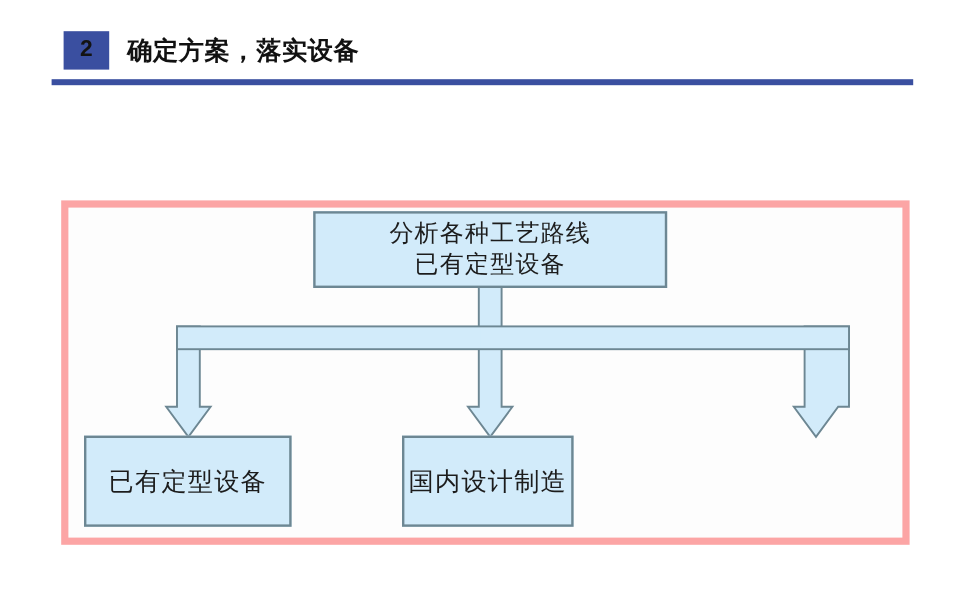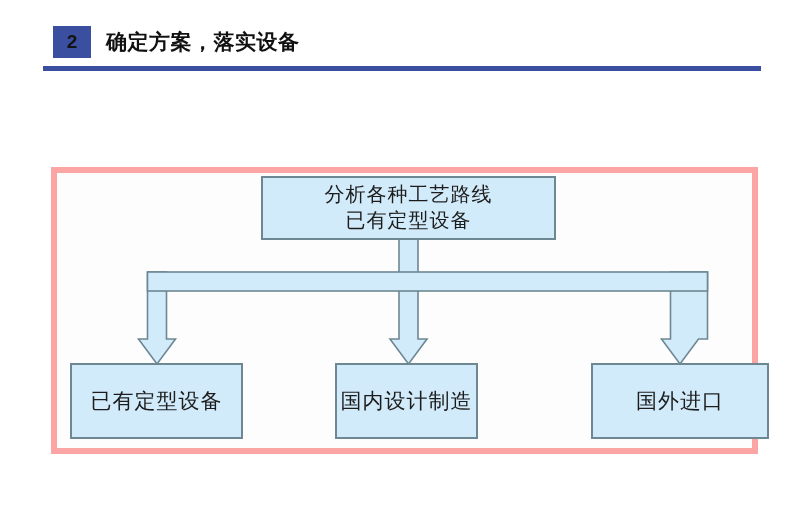--- a/index.html
+++ b/index.html
@@ -182,19 +182,16 @@
   </div>
 
   <div class="flow-box flow-box-leaf" id="node-existing">
     <span>已有定型设备</span>
   </div>
 
   <div class="flow-box flow-box-leaf" id="node-domestic">
     <span>国内设计制造</span>
   </div>
 
-  <div class="flow-box flow-box-leaf" id="node-imported">
-    <span>国外进口</span>
-  </div>
 
 </div>
 
 <div id="slide-footer-space"></div>
 
 </body></html>

